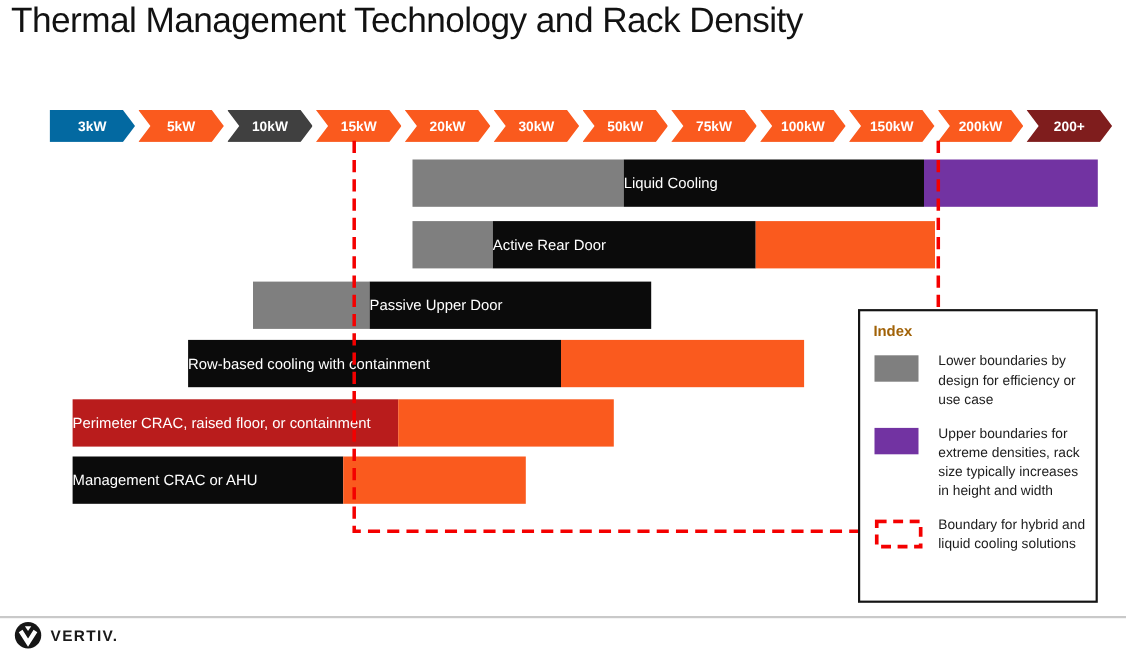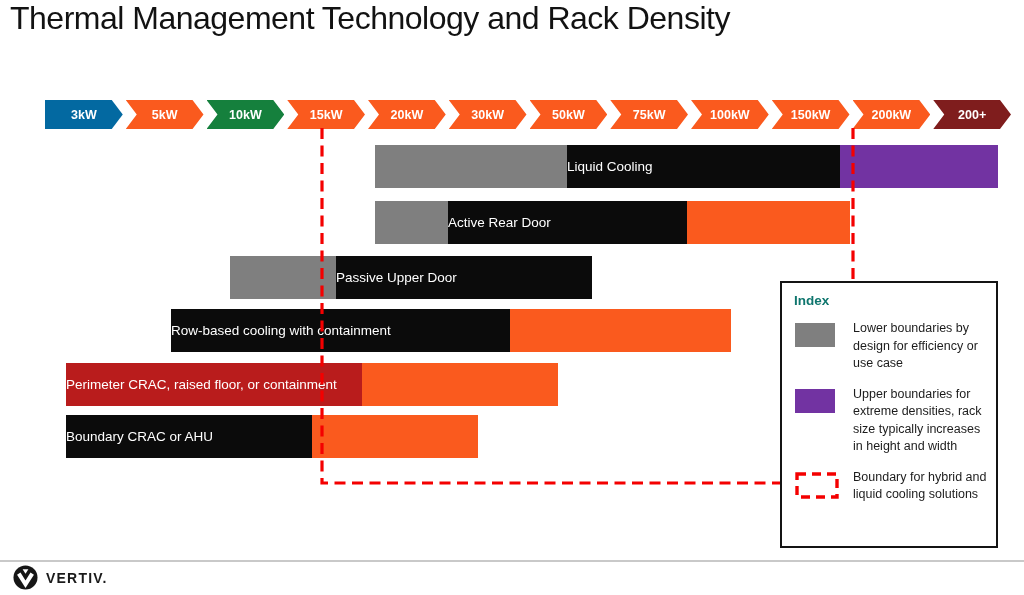--- a/index.html
+++ b/index.html
@@ -25,41 +25,41 @@
   #bars{position:absolute;left:0;top:0;width:1024px;height:595px;z-index:0;}
   .bar-seg{position:absolute;height:43px;display:flex;align-items:center;justify-content:flex-start;}
   .bar-label{color:#ffffff;font-size:13.5px;white-space:nowrap;}
   
   #boundary-svg{position:absolute;left:0;top:0;z-index:1;pointer-events:none;}
   
   #legend{
     position:absolute;left:780px;top:281px;width:218px;height:267px;box-sizing:border-box;
     background:#ffffff;border:2px solid #141414;z-index:2;padding:8px 6px 0 10px;
   }
-  #legend-title{font-size:13.5px;font-weight:bold;color:#0f766e;margin:2px 0 12px 2px;}
+  #legend-title{font-size:13.5px;font-weight:bold;color:#a16207;margin:2px 0 12px 2px;}
   .legend-entry{display:flex;margin-bottom:13px;}
   .legend-swatch-wrap{width:42px;margin:3px 16px 0 3px;flex:none;}
   .legend-swatch{width:40px;height:24px;}
   .legend-text{font-size:12.5px;line-height:17.5px;color:#1c1c1c;width:136px;}
   
   #footer-line{position:absolute;left:0;top:560px;width:1024px;height:2px;background:#c9c9c9;}
   #brand{position:absolute;left:13px;top:565px;display:flex;align-items:center;gap:8px;}
   #brand-text{font-size:14px;font-weight:bold;letter-spacing:1.2px;color:#1a1a1a;}
 </style>
 </head>
 <body>
 
 <div id="slide">
 
   <h1 id="page-title">Thermal Management Technology and Rack Density</h1>
 
   <div id="scale">
       <div class="scale-seg first" style="background: #0369a1;">3kW</div>
       <div class="scale-seg" style="background: rgb(250, 90, 30);">5kW</div>
-      <div class="scale-seg" style="background: #15803d;">10kW</div>
+      <div class="scale-seg" style="background: #404040;">10kW</div>
       <div class="scale-seg" style="background: rgb(250, 90, 30);">15kW</div>
       <div class="scale-seg" style="background: rgb(250, 90, 30);">20kW</div>
       <div class="scale-seg" style="background: rgb(250, 90, 30);">30kW</div>
       <div class="scale-seg" style="background: rgb(250, 90, 30);">50kW</div>
       <div class="scale-seg" style="background: rgb(250, 90, 30);">75kW</div>
       <div class="scale-seg" style="background: rgb(250, 90, 30);">100kW</div>
       <div class="scale-seg" style="background: rgb(250, 90, 30);">150kW</div>
       <div class="scale-seg" style="background: rgb(250, 90, 30);">200kW</div>
       <div class="scale-seg" style="background: #7f1d1d;">200+</div>
     </div>
@@ -81,21 +81,21 @@
       </div>
       <div class="bar-seg" style="left: 171px; top: 309px; width: 339px; height: 43px; background: rgb(11, 11, 11);">
         <span class="bar-label">Row-based cooling with containment</span>
       </div>
       <div class="bar-seg" style="left: 510px; top: 309px; width: 221px; height: 43px; background: rgb(250, 90, 30);"></div>
       <div class="bar-seg" style="left: 66px; top: 363px; width: 296px; height: 43px; background: #b91c1c;">
         <span class="bar-label">Perimeter CRAC, raised floor, or containment</span>
       </div>
       <div class="bar-seg" style="left: 362px; top: 363px; width: 196px; height: 43px; background: rgb(250, 90, 30);"></div>
       <div class="bar-seg" style="left: 66px; top: 415px; width: 246px; height: 43px; background: rgb(11, 11, 11);">
-        <span class="bar-label">Boundary CRAC or AHU</span>
+        <span class="bar-label">Management CRAC or AHU</span>
       </div>
       <div class="bar-seg" style="left: 312px; top: 415px; width: 166px; height: 43px; background: rgb(250, 90, 30);"></div>
     </div>
 
   <svg id="boundary-svg" width="1024" height="595">
       <path d="M322 128 L322 483 L853 483" fill="none" stroke="#F40000" stroke-width="3.2" stroke-dasharray="11 6.5"></path>
       <path d="M853 128 L853 483" fill="none" stroke="#F40000" stroke-width="3.2" stroke-dasharray="11 6.5"></path>
     </svg>
 
   <div id="legend">

